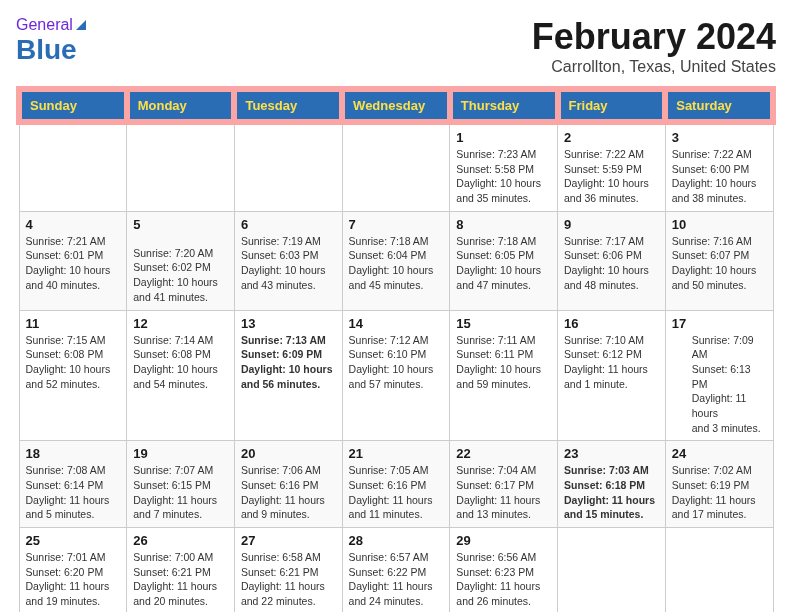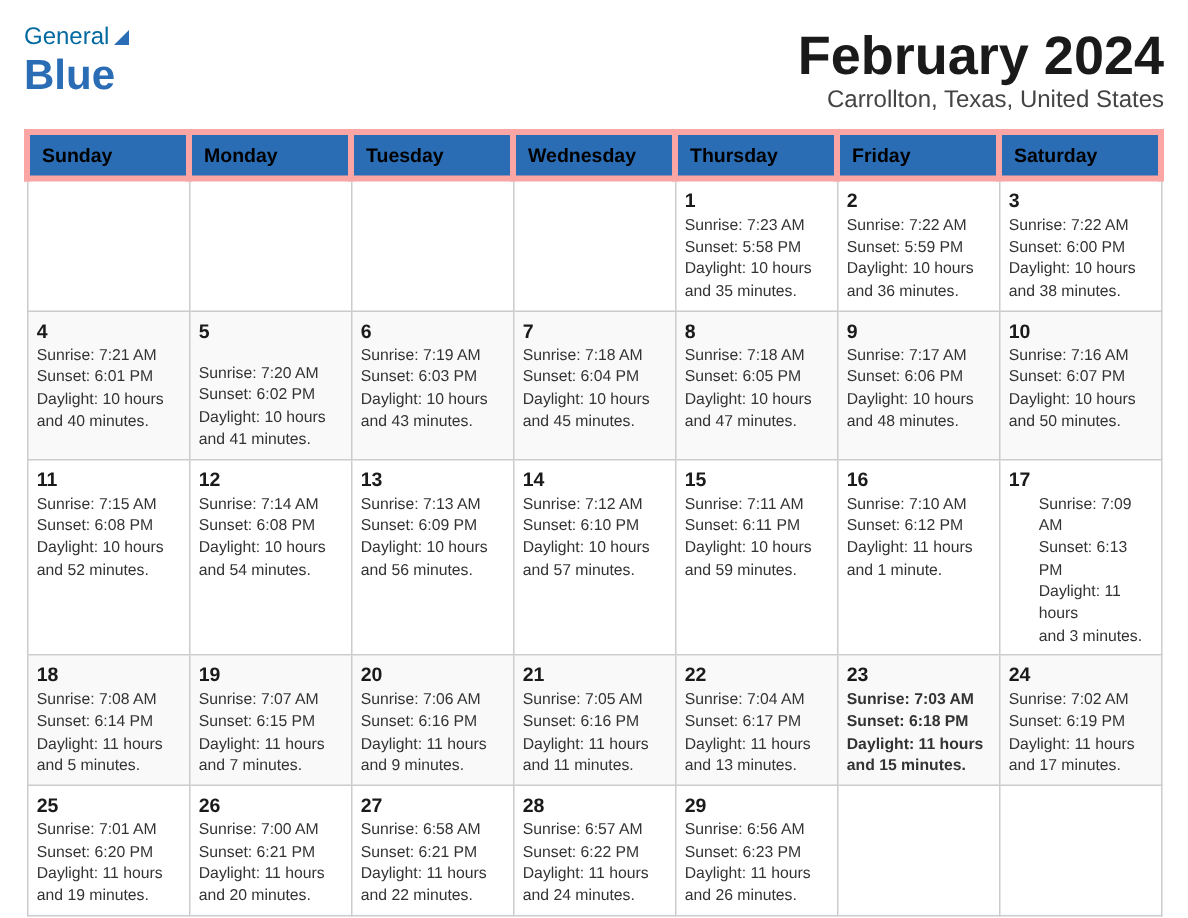--- a/index.html
+++ b/index.html
@@ -14,21 +14,21 @@
       display: flex;
       align-items: flex-start;
       justify-content: space-between;
       margin-bottom: 10px;
     }
     .logo {
       display: flex;
       flex-direction: column;
       align-items: flex-start;
     }
-    .logo-general { color: #0369a1; }
+    .logo-general { color: #6d28d9; }
     .logo-blue { color: #2a6db5; }
     .title-section {
       text-align: right;
       margin-left: 10px;
     }
     .main-title {
       font-size: 36px;
       font-weight: bold;
       color: #1a1a1a;
     }
@@ -36,26 +36,26 @@
       font-size: 16px;
       color: #444;
     }
     .calendar {
       width: 100%;
       border-collapse: collapse;
       border: 1px solid #ccc;
     }
     .calendar th {
       background-color: #2a6db5;
-      color: #000000;
+      color: #fde047;
       text-align: left;
       padding: 6px 8px;
       font-size: 13px;
       font-weight: bold;
-      border: 4px solid #fca5a5;
+      border: 6px solid #fca5a5;
     }
     .calendar td {
       vertical-align: top;
       padding: 5px 6px;
       border: 1px solid #ccc;
       min-height: 80px;
       width: 14.28%;
       font-size: 11px;
       color: #333;
       background: #fff;
@@ -199,21 +199,21 @@
         </td>
         <td>
           <span class="day-number">12</span>
           <div class="day-info" style="white-space: pre-line;">Sunrise: 7:14 AM
 Sunset: 6:08 PM
 Daylight: 10 hours
 and 54 minutes.</div>
         </td>
         <td>
           <span class="day-number">13</span>
-          <div class="day-info" style="white-space: pre-line;">Sunrise: 7:13 AM
+          <div class="day-info" style="white-space: pre-line; font-weight: bold;">Sunrise: 7:13 AM
 Sunset: 6:09 PM
 Daylight: 10 hours
 and 56 minutes.</div>
         </td>
         <td>
           <span class="day-number">14</span>
           <div class="day-info" style="white-space: pre-line;">Sunrise: 7:12 AM
 Sunset: 6:10 PM
 Daylight: 10 hours
 and 57 minutes.</div>

